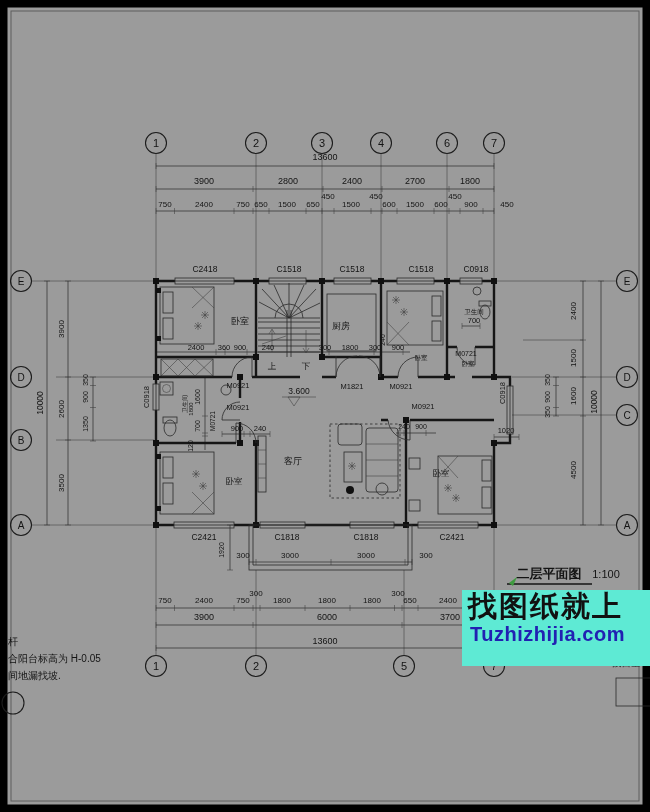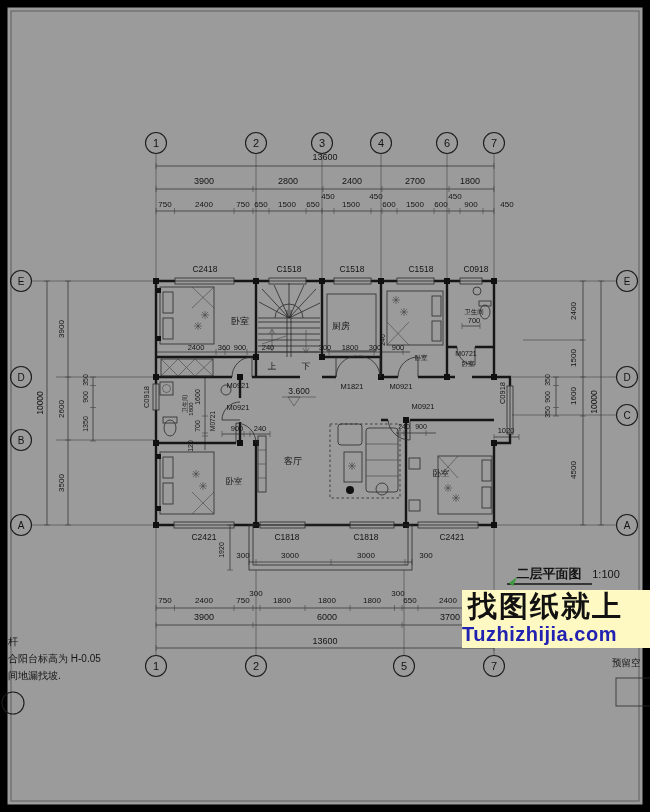--- a/index.html
+++ b/index.html
@@ -401,17 +401,17 @@
     <text x="8" y="645" class="f10 st">杆</text>
     <text x="8" y="662" class="f10 st">合阳台标高为 H-0.05</text>
     <text x="8" y="679" class="f10 st">间地漏找坡.</text>
     <circle class="bub" cx="13" cy="703" r="11"></circle>
     <text x="612" y="666" class="f95 st">预留空</text>
     <rect class="t" x="616" y="678" width="40" height="28"></rect>
   </g>
 </svg>
 
 
-<div style="position:absolute;left:462px;top:590px;width:188px;height:58px;background:#fef9c3;overflow:hidden;">
+<div style="position:absolute;left:462px;top:590px;width:188px;height:76px;background:#5eead4;overflow:hidden;">
   <div class="wm-head" style="color:#111111;line-height:32px;padding-left:6px;white-space:nowrap;">找图纸就上</div>
-  <div class="wm-site" style="color:#2121b2;line-height:24px;padding-left:0;white-space:nowrap;">Tuzhizhijia.com</div>
+  <div class="wm-site" style="color:#2121b2;line-height:24px;padding-left:8px;white-space:nowrap;">Tuzhizhijia.com</div>
 </div>
 </div>
 
 </body></html>

